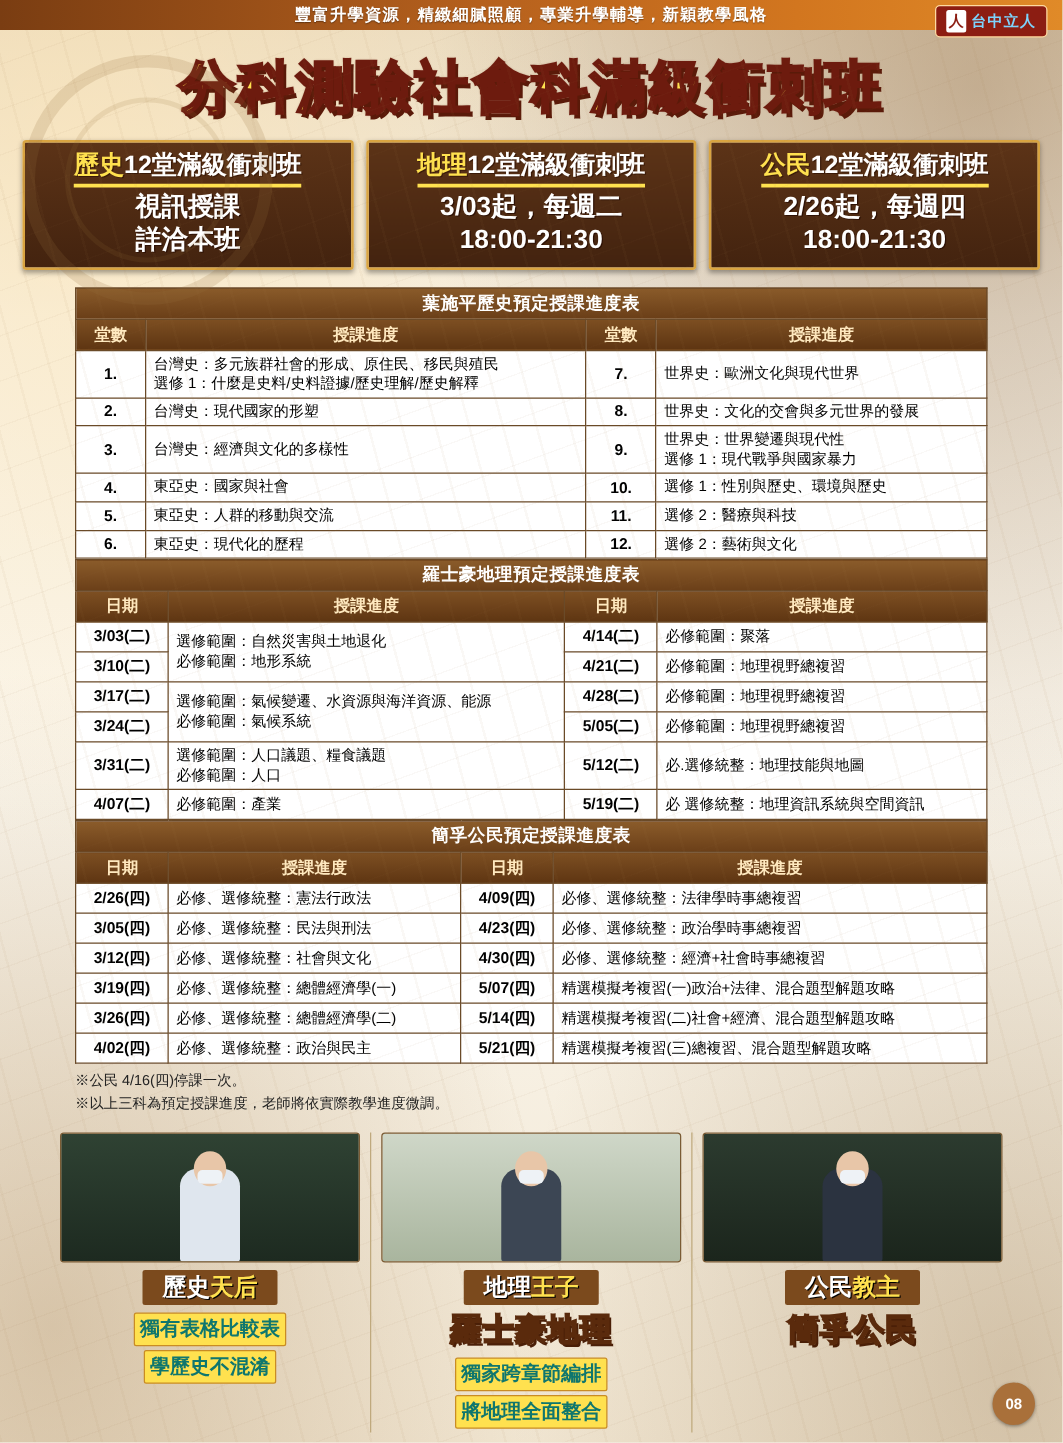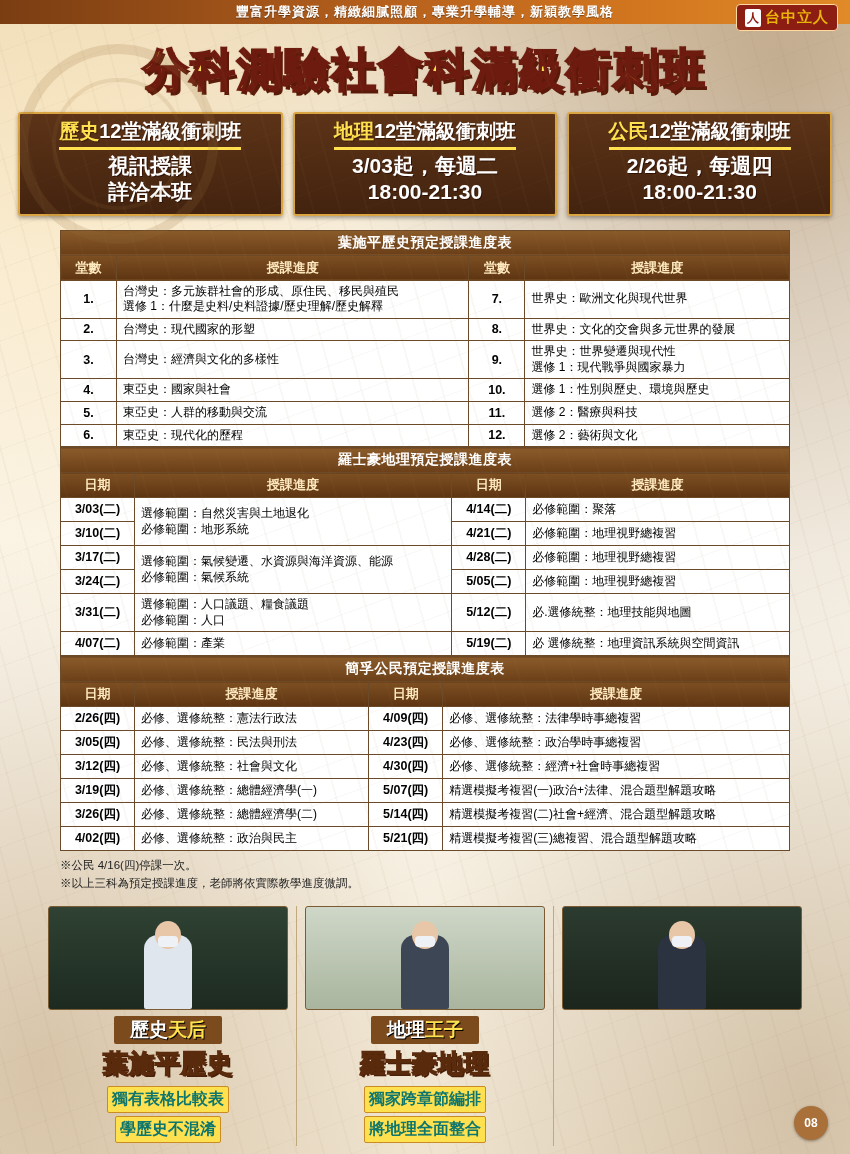--- a/index.html
+++ b/index.html
@@ -53,21 +53,21 @@
     position: absolute; right: 12px; top: 4px;
     display: flex; align-items: center; gap: 4px;
     background: #8c1d12; border-radius: 4px; padding: 3px 8px;
     border: 1px solid #ffd9a0;
   }
   .brand .mark {
     width: 16px; height: 18px; background: #fff; color:#8c1d12;
     font-size: 12px; line-height: 18px; text-align: center; font-weight: bold;
     border-radius: 2px;
   }
-  .brand .btxt { color:#eab308; font-size: 15px; font-weight: bold; letter-spacing:1px;}
+  .brand .btxt { color:#7dd3fc; font-size: 12px; font-weight: bold; letter-spacing:1px;}
 
   
   .maintitle {
     text-align: center;
     margin-top: 16px;
     font-size: 45px;
     font-weight: bold;
     letter-spacing: 2px;
     color: #ffe14f;
     -webkit-text-stroke: 2px #6d1b0e;
@@ -380,21 +380,20 @@
   <div class="teachers">
 
     <div class="teacher">
       <div class="photo p1">
         <div class="figure"></div>
         <div class="head-dot"></div>
         <div class="mask"></div>
       </div>
       <div class="tname">
         <div class="role"><span>歷史</span><span class="hi">天后</span></div>
-        <div class="big"><span>葉施平</span><span class="w">歷史</span></div>
       </div>
       <div class="bullets">
         <span class="bullet">獨有表格比較表</span>
         <span class="bullet">學歷史不混淆</span>
       </div>
 
     </div>
 
     <div class="teacher">
       <div class="photo p2">
@@ -412,18 +411,22 @@
       </div>
 
     </div>
 
     <div class="teacher">
       <div class="photo p3">
         <div class="figure dark"></div>
         <div class="head-dot"></div>
         <div class="mask"></div>
       </div>
+      <div class="tname">
+        <div class="role"><span>公民</span><span class="hi">教主</span></div>
+        <div class="big"><span>簡孚</span><span class="w">公民</span></div>
+      </div>
 
     </div>
   </div>
 
   <div class="pagenum">08</div>
 </div>
 
 </body></html>

